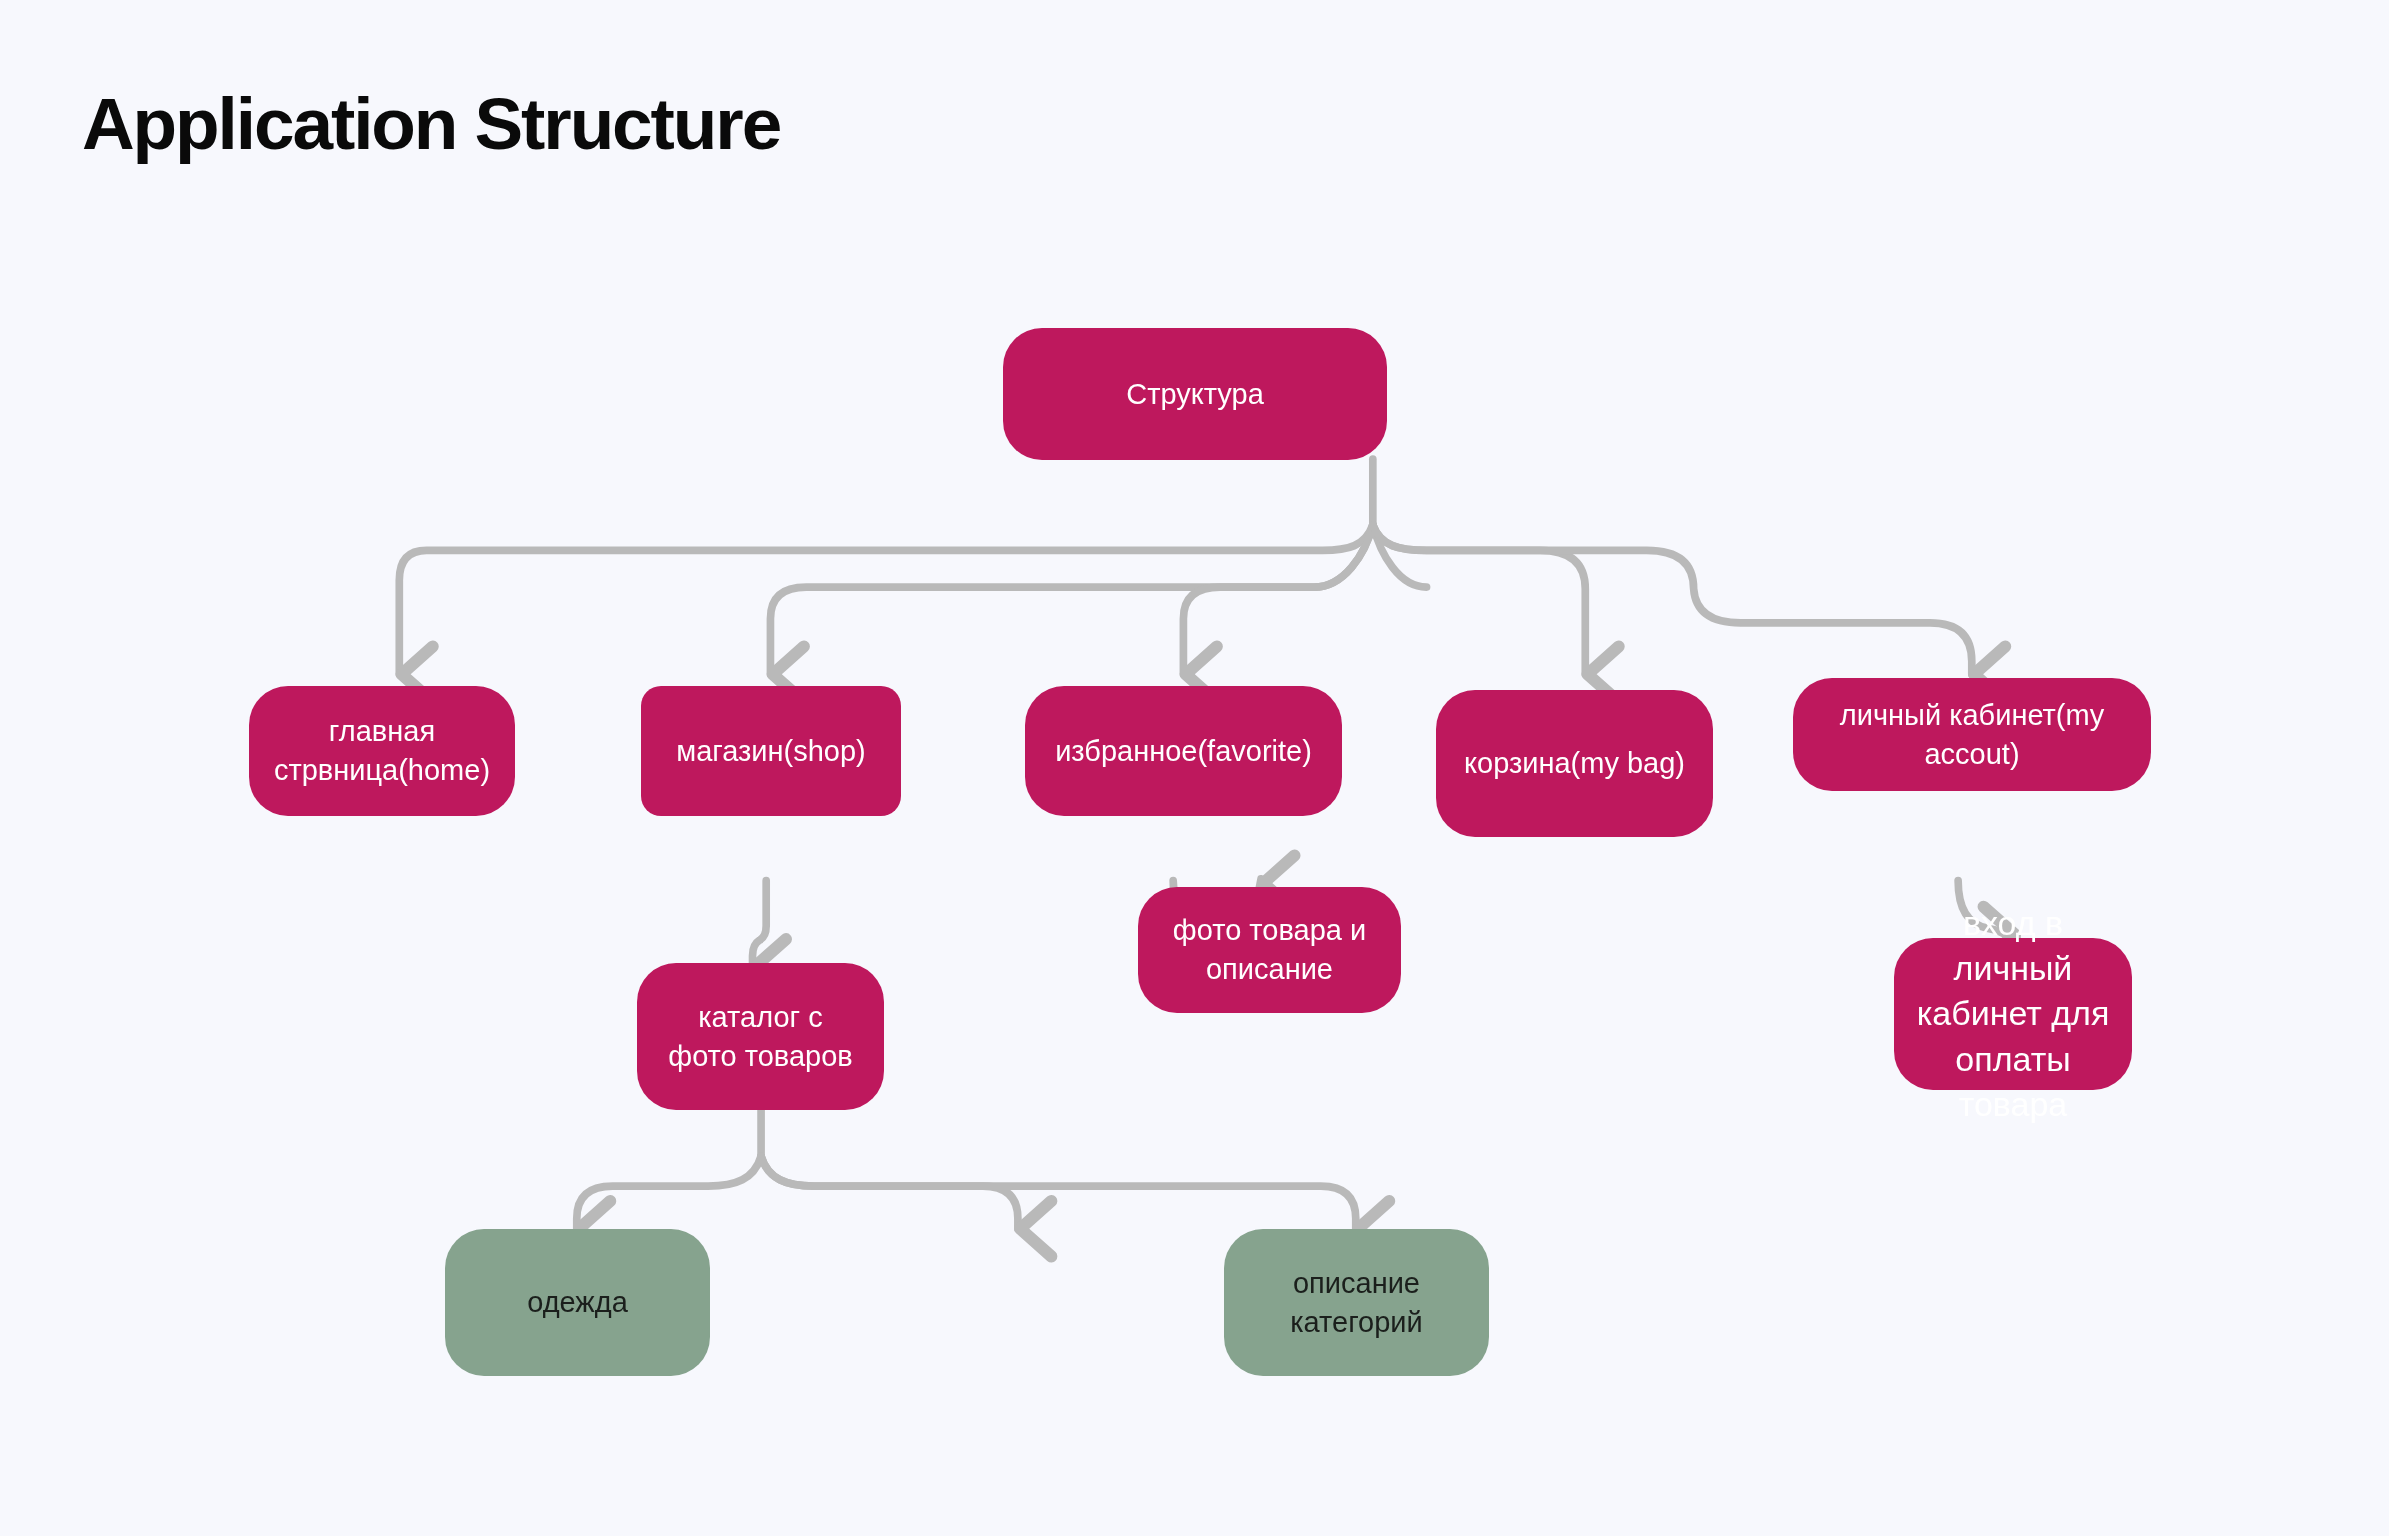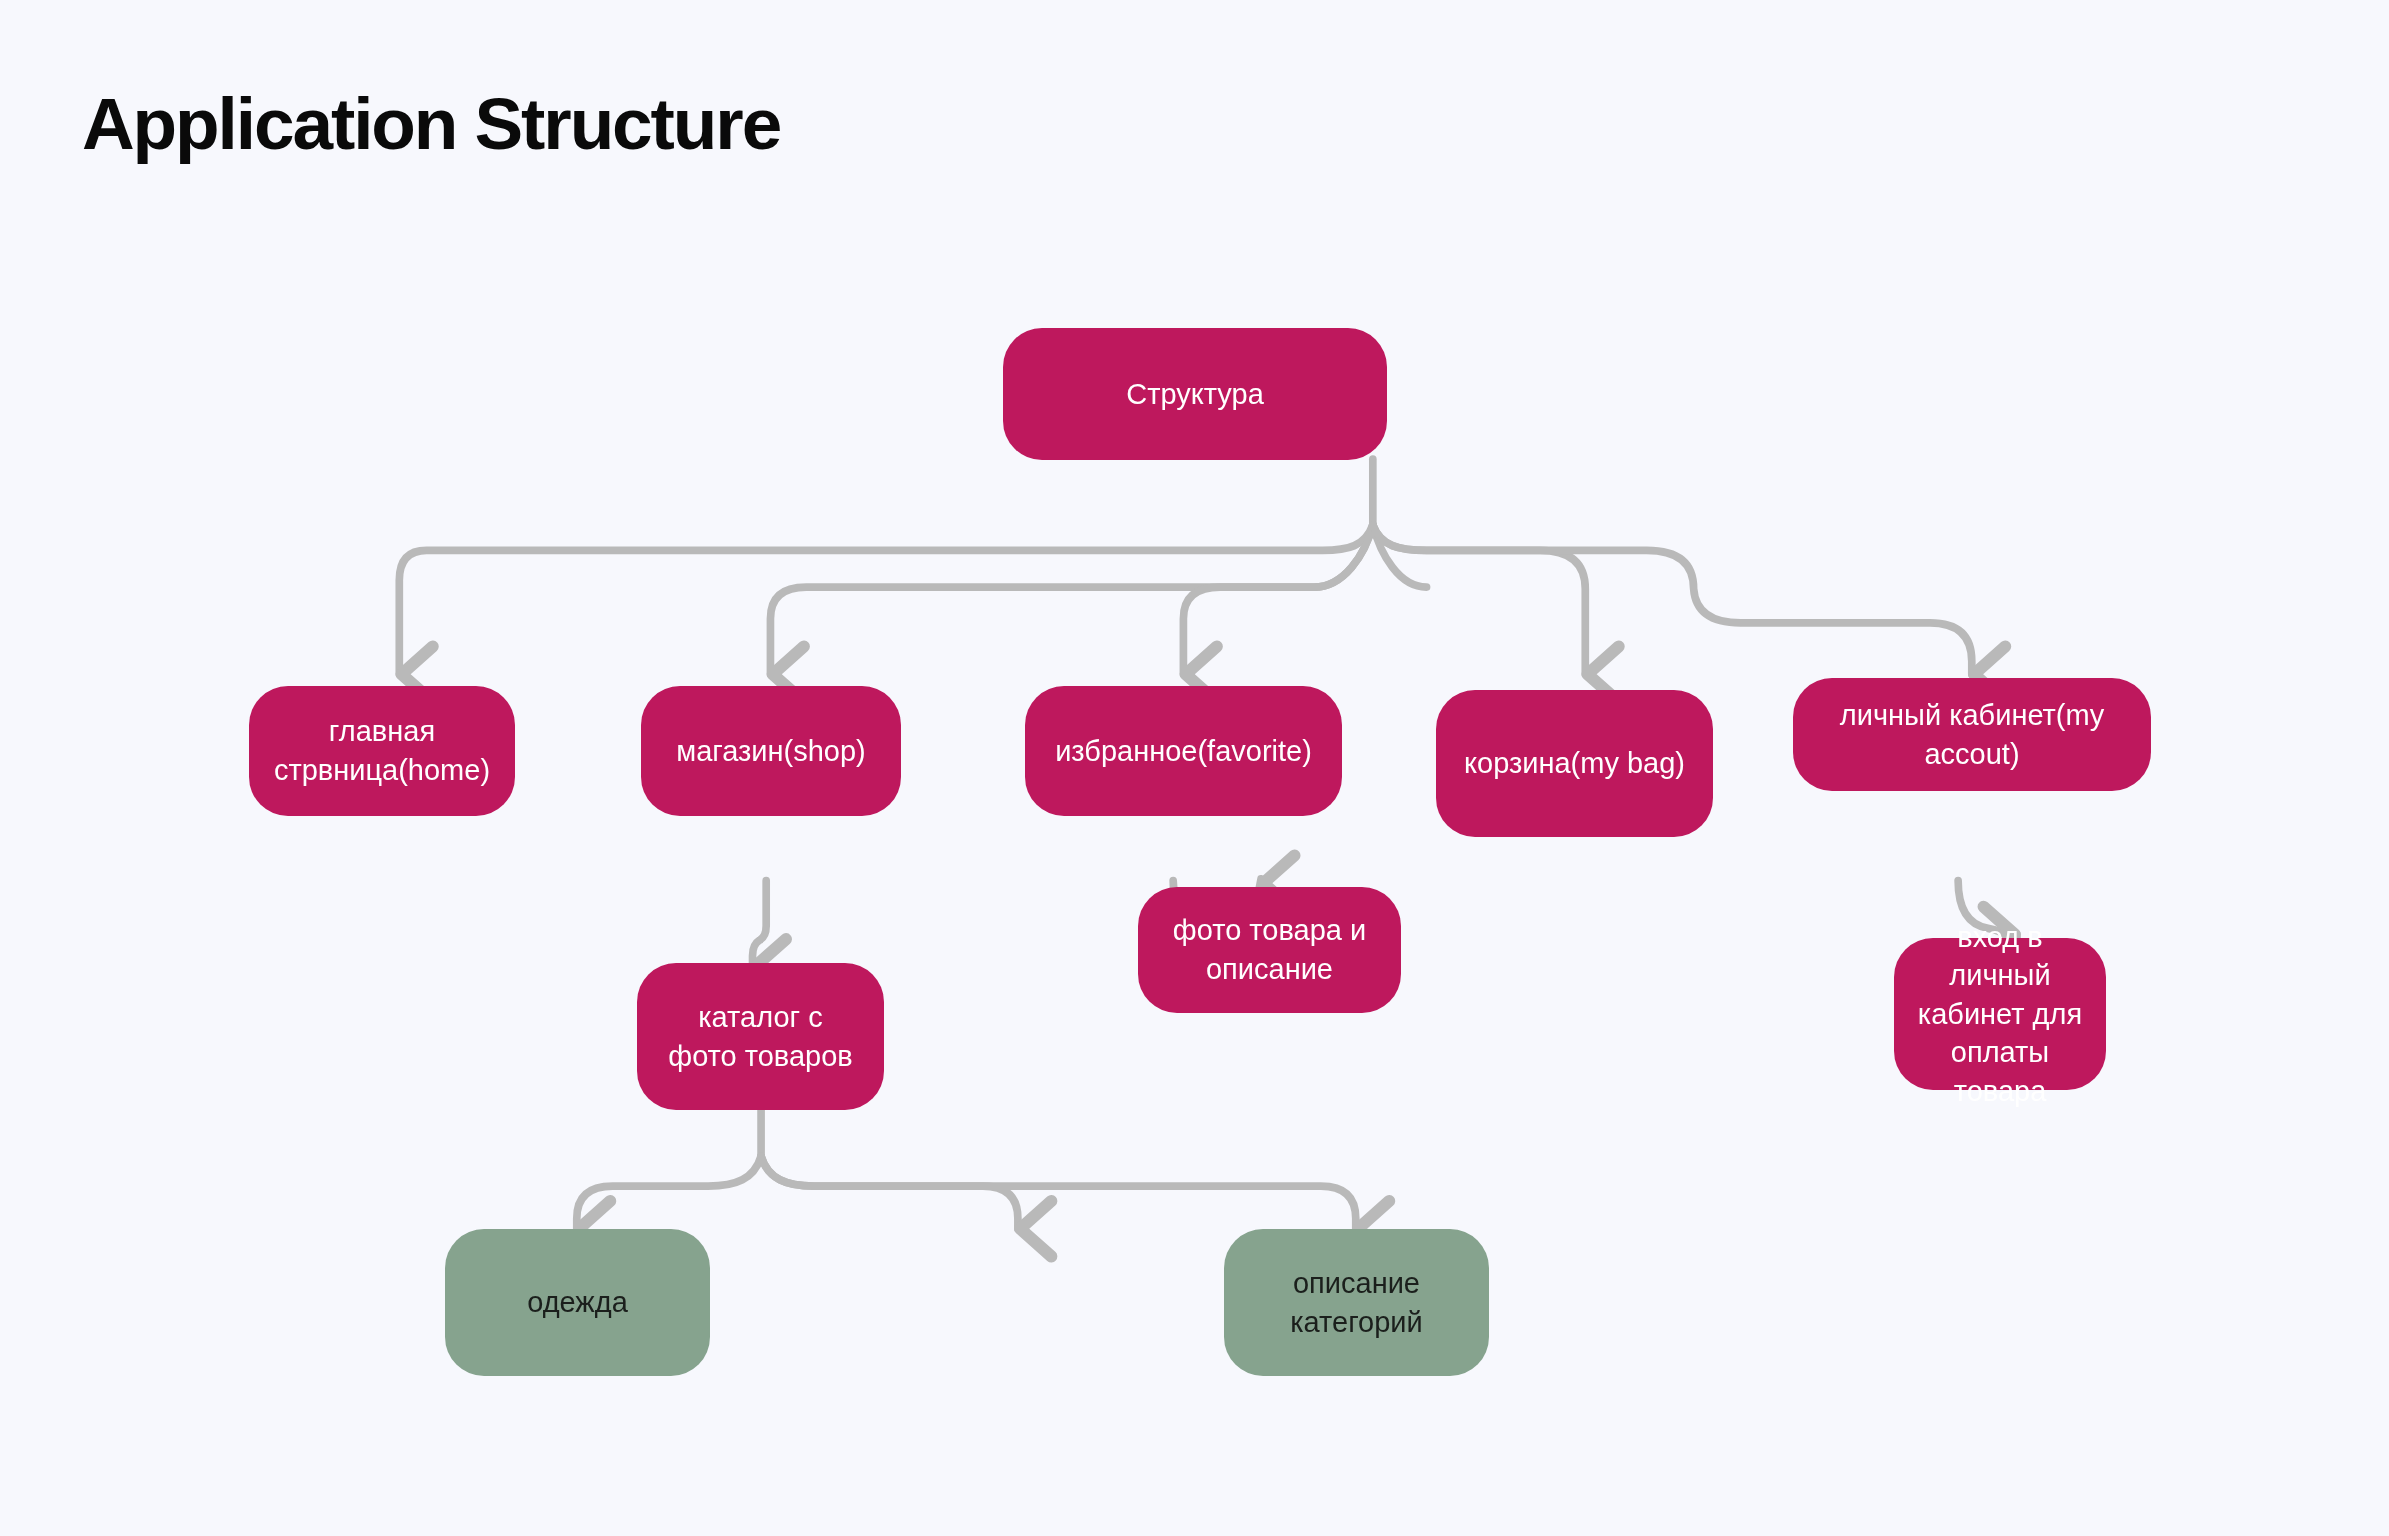--- a/index.html
+++ b/index.html
@@ -121,36 +121,36 @@
                L 1548 1390 Q 1589 1390 1589 1428
                L 1589 1440" marker-end="url(#arrow)"></path>
     </g>
   </svg>
 
   <div class="node dark" style="left:1003px; top:328px; width:384px; height:132px; font-size:29px;">Структура</div>
 
   <div class="node dark" style="left:249px; top:686px; width:266px; height:130px; font-size:29px;">главная
 стрвница(home)</div>
 
-  <div class="node dark" style="left:641px; top:686px; width:260px; height:130px; font-size:29px;">магазин(shop)</div>
+  <div class="node dark" style="left:641px; top:686px; width:260px; height:130px; font-size:29px;border-radius:20px;">магазин(shop)</div>
 
   <div class="node dark" style="left:1025px; top:686px; width:317px; height:130px; font-size:29px;">избранное(favorite)</div>
 
   <div class="node dark" style="left:1436px; top:690px; width:277px; height:147px; font-size:29px;">корзина(my bag)</div>
 
   <div class="node dark" style="left:1793px; top:678px; width:358px; height:113px; font-size:29px;">личный кабинет(my
 accout)</div>
 
   <div class="node dark" style="left:637px; top:963px; width:247px; height:147px; font-size:29px;">каталог с
 фото товаров</div>
 
   <div class="node dark" style="left:1138px; top:887px; width:263px; height:126px; font-size:29px;padding-left:12px;">фото товара и
 описание</div>
 
-  <div class="node dark" style="left:1894px; top:938px; width:212px; height:152px; font-size:29px;">вход в личный
+  <div class="node dark" style="left:1894px; top:938px; width:238px; height:152px; font-size:34px;">вход в личный
 кабинет для
 оплаты товара</div>
 
   <div class="node green" style="left:445px; top:1229px; width:265px; height:147px; font-size:29px;">одежда</div>
 
 
   <div class="node green" style="left:1224px; top:1229px; width:265px; height:147px; font-size:29px;">описание
 категорий</div>
 
 </div>

